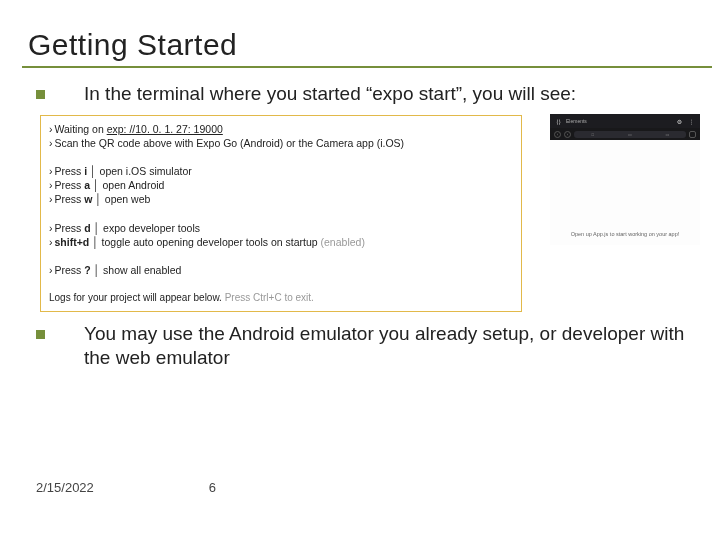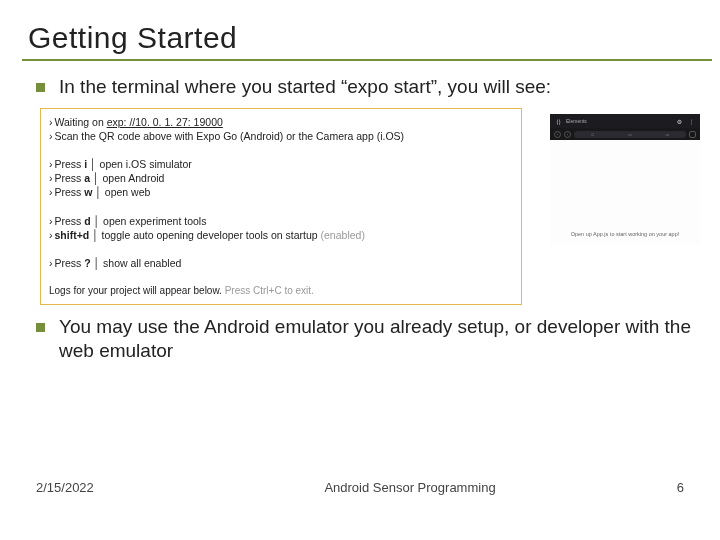--- a/index.html
+++ b/index.html
@@ -7,41 +7,42 @@
       width: 720px;
       height: 540px;
       font-family: Arial, sans-serif;
       background: #fff;
       position: relative;
       overflow: hidden;
     }
     .slide {
       width: 100%;
       height: 100%;
-      padding: 21px 28px 0 28px;
+      padding: 28px 28px 0 28px;
       position: relative;
     }
     .title {
       font-size: 30px;
       font-weight: normal;
       color: #222;
       margin-bottom: 4px;
       letter-spacing: 0.5px;
     }
     .title-divider {
       border-top: 2px solid #768f3b;
       margin-bottom: 14px;
       margin-left: -6px;
       margin-right: -20px;
     }
     .bullet-row {
       display: flex;
       align-items: flex-start;
       margin-left: 8px;
       margin-bottom: 8px;
+      gap: 25px;
     }
     .bullet-icon {
       width: 9px;
       height: 9px;
       background: #768f3b;
       flex-shrink: 0;
       margin-top: 8px;
       margin-right: 14px;
     }
     .bullet-text {
@@ -145,21 +146,21 @@
     <div class="block">
       <div class="line"><span class="angle">›</span><span>Waiting on </span><span class="underline">exp: //10. 0. 1. 27: 19000</span></div>
       <div class="line"><span class="angle">›</span><span>Scan the QR code above with Expo Go (Android) or the Camera app (i.OS)</span></div>
     </div>
     <div class="block">
       <div class="line"><span class="angle">›</span><span>Press </span><span class="bold">i</span><span> │ open i.OS simulator</span></div>
       <div class="line"><span class="angle">›</span><span>Press </span><span class="bold">a</span><span> │ open Android</span></div>
       <div class="line"><span class="angle">›</span><span>Press </span><span class="bold">w</span><span> │ open web</span></div>
     </div>
     <div class="block">
-      <div class="line"><span class="angle">›</span><span>Press </span><span class="bold">d</span><span> │ open experiment tools</span></div>
+      <div class="line"><span class="angle">›</span><span>Press </span><span class="bold">d</span><span> │ expo developer tools</span></div>
       <div class="line"><span class="angle">›</span><span class="bold">shift+d</span><span> │ toggle auto opening developer tools on startup </span><span class="gray">(enabled)</span></div>
     </div>
     <div class="block">
       <div class="line"><span class="angle">›</span><span>Press </span><span class="bold">?</span><span> │ show all enabled</span></div>
     </div>
     <div class="logs-line"><span>Logs for your project will appear below. </span><span class="gray">Press Ctrl+C to exit.</span></div>
   </div>
 
   <div class="bullet-row">
     <div class="bullet-icon"></div>
@@ -184,16 +185,15 @@
         </div>
       <div class="st-refresh"></div>
     </div>
     <div class="screenshot-body">
       <div class="screenshot-text">Open up App.js to start working on your app!</div>
     </div>
   </div>
 
   <div class="footer">
     <div class="footer-date">2/15/2022</div>
-    <div class="footer-title">Android Sensor Programming</div>
     <div class="footer-page">6</div>
   </div>
 </div>
 
 </body></html>

